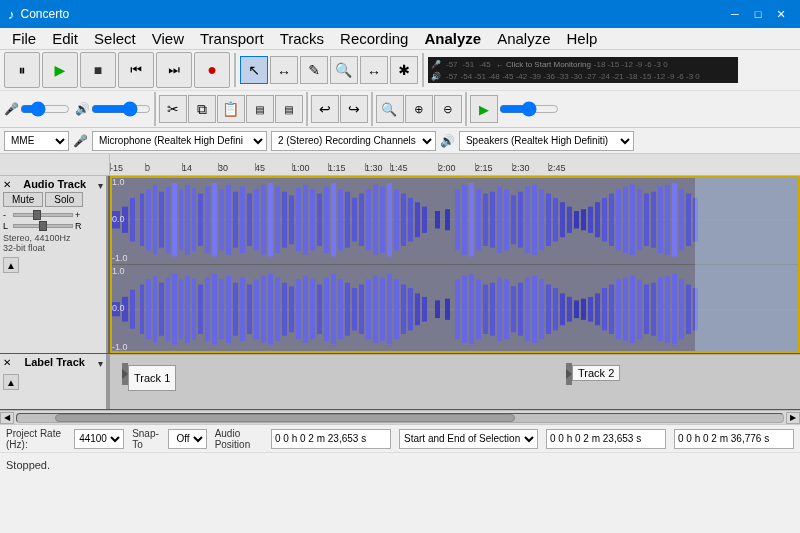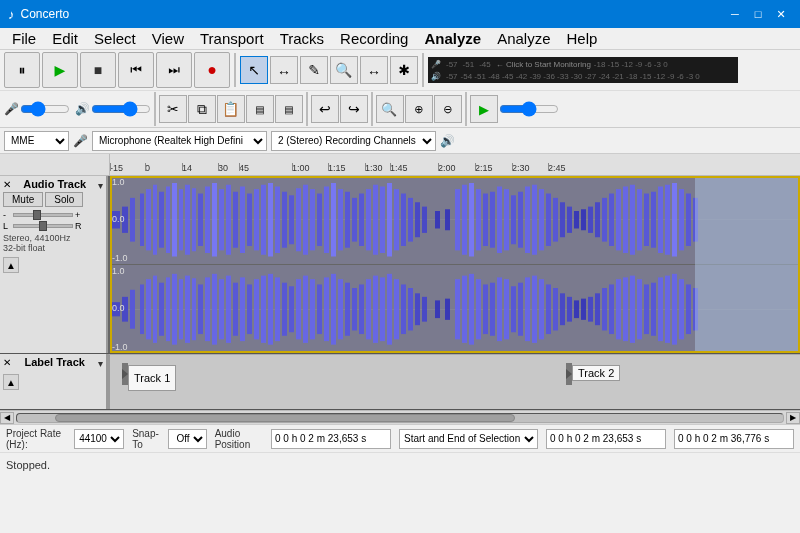--- a/index.html
+++ b/index.html
@@ -179,30 +179,33 @@
     <option>MME</option>
   </select>
   <span style="font-size:12px;">🎤</span>
   <select class="device-select" style="width:175px;">
     <option>Microphone (Realtek High Defini</option>
   </select>
   <select class="device-select" style="width:165px;">
     <option>2 (Stereo) Recording Channels</option>
   </select>
   <span style="font-size:12px;">🔊</span>
+  <select class="device-select" style="width:175px;">
+    <option>Speakers (Realtek High Definiti)</option>
+  </select>
 </div>
 
 <div class="ruler-area">
   <div class="ruler-left-spacer"></div>
   <div class="ruler-ticks" style="position:relative;">
     <span class="rtick" style="left:0px;">-15</span>
     <span class="rtick" style="left:35px;">0</span>
     <span class="rtick" style="left:72px;">14</span>
     <span class="rtick" style="left:108px;">30</span>
-    <span class="rtick" style="left:129px;">45</span>
+    <span class="rtick" style="left:145px;">45</span>
     <span class="rtick" style="left:182px;">1:00</span>
     <span class="rtick" style="left:218px;">1:15</span>
     <span class="rtick" style="left:255px;">1:30</span>
     <span class="rtick" style="left:280px;">1:45</span>
     <span class="rtick" style="left:328px;">2:00</span>
     <span class="rtick" style="left:365px;">2:15</span>
     <span class="rtick" style="left:402px;">2:30</span>
     <span class="rtick" style="left:438px;">2:45</span>
   </div>
 </div>

